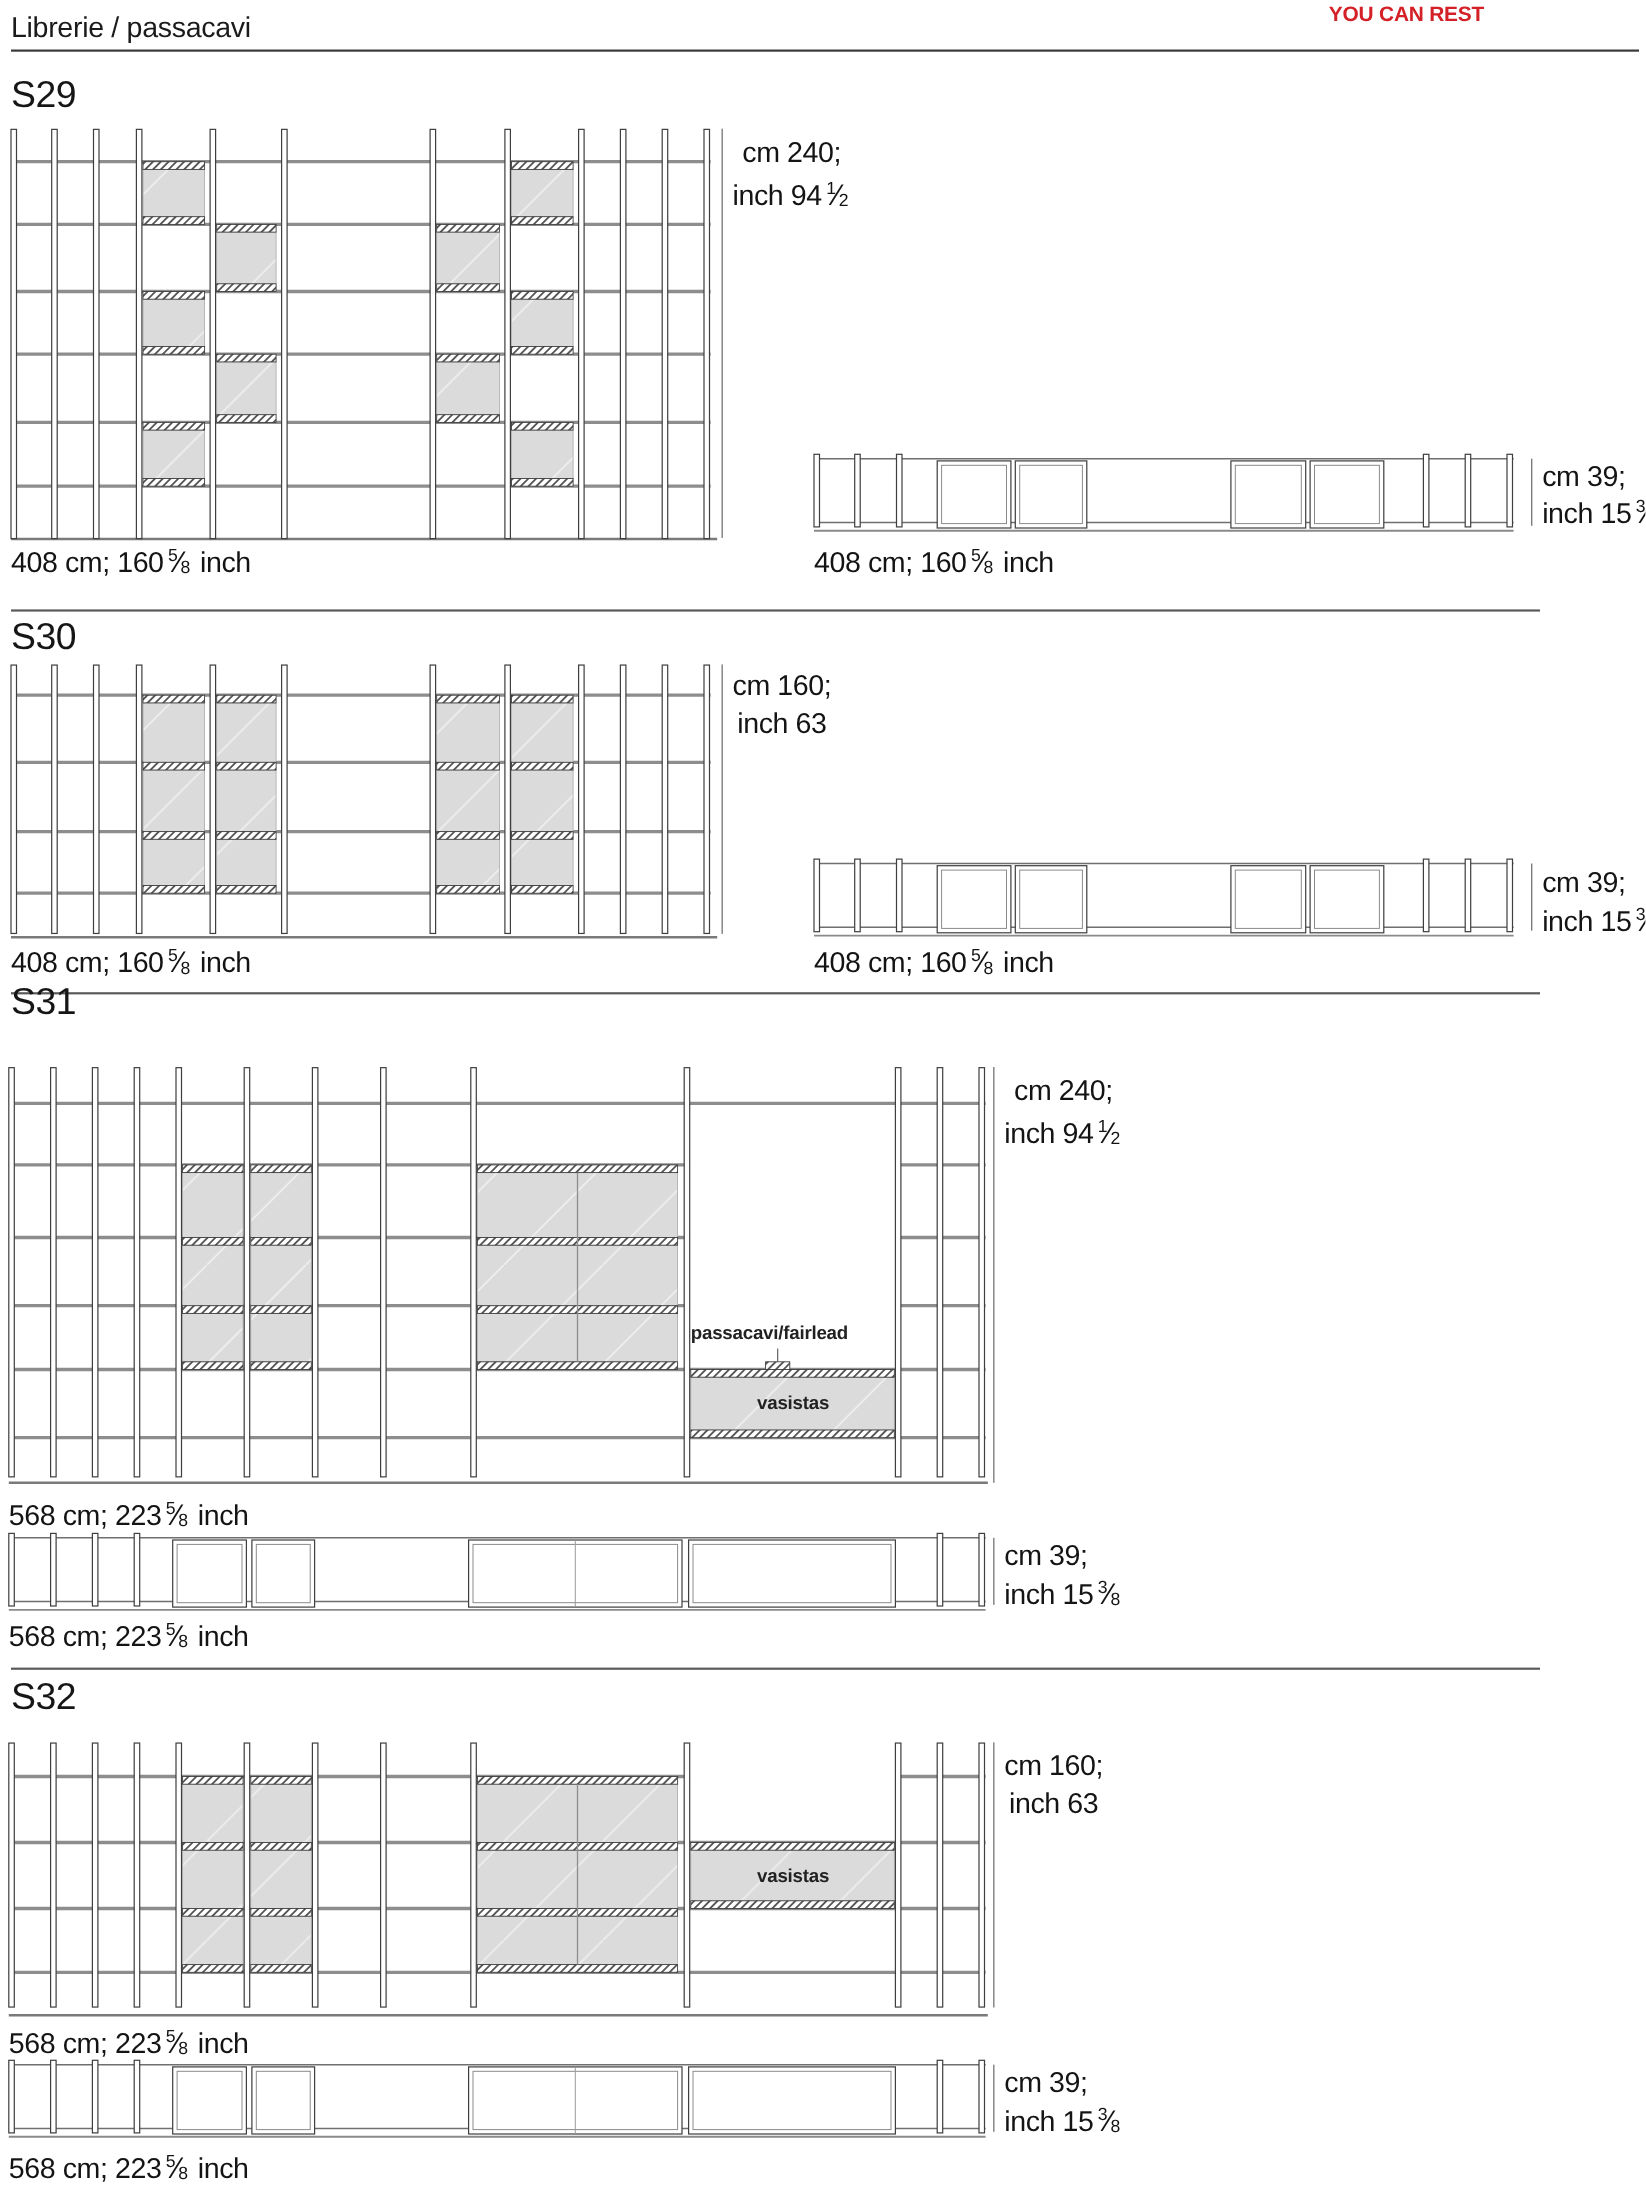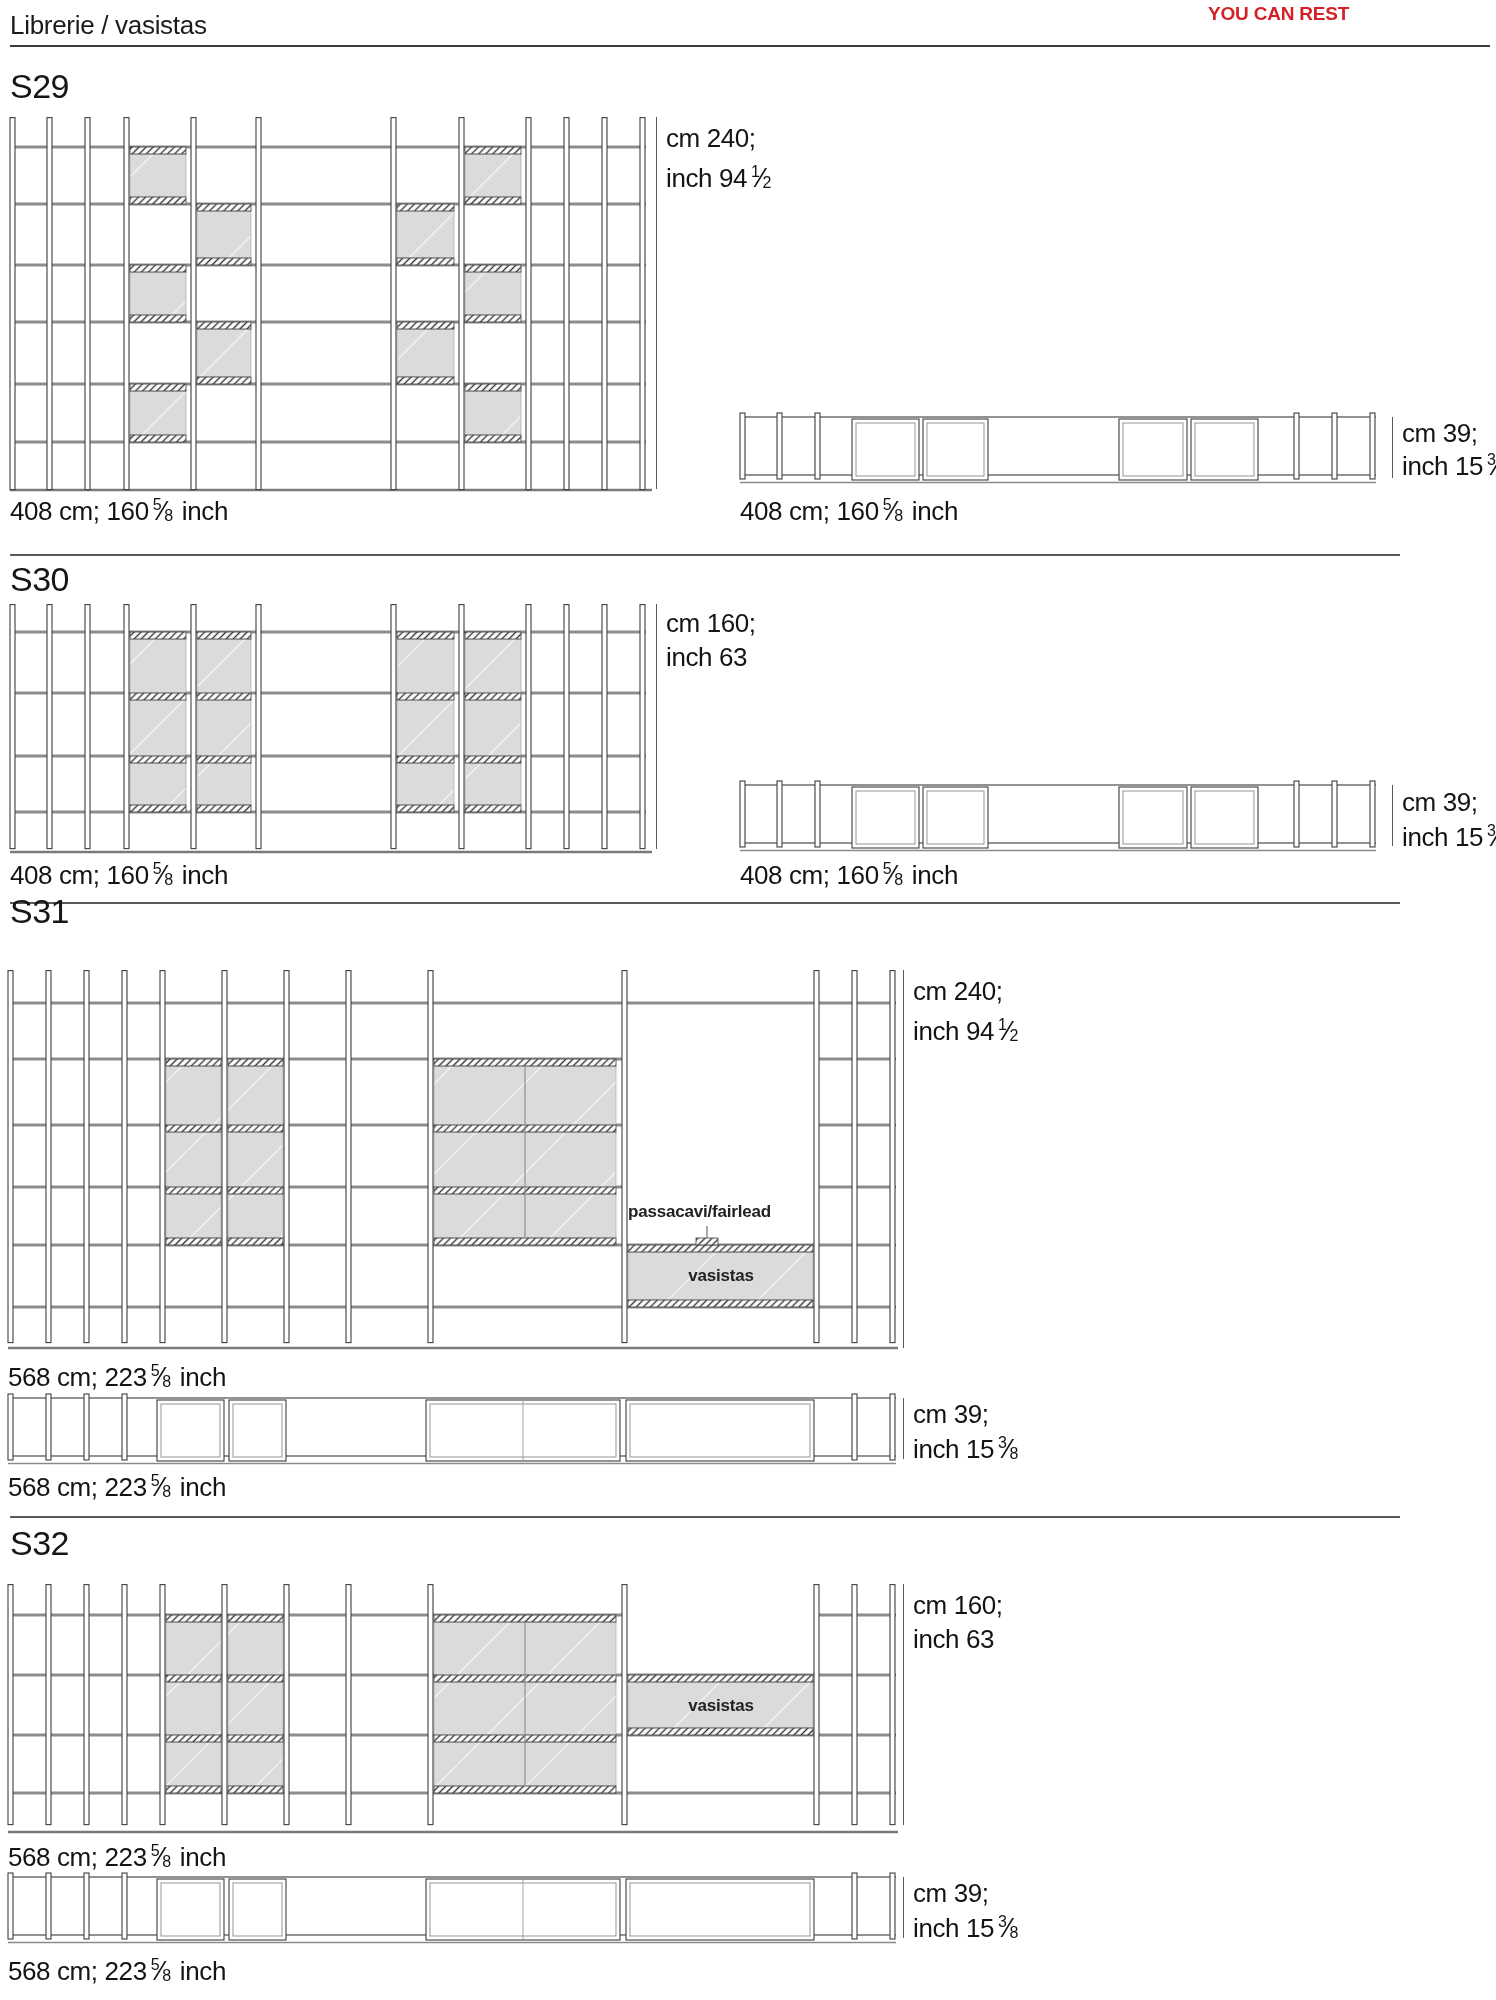--- a/index.html
+++ b/index.html
@@ -4,21 +4,21 @@
 <style>
   html,body{margin:0;padding:0;background:#ffffff;}
   #page{position:relative;width:1496px;height:2000px;background:#fff;overflow:hidden;
         font-family:"Liberation Sans", sans-serif;color:#141414;}
   .title{position:absolute;left:10px;top:10px;font-size:26px;letter-spacing:-0.3px;color:#1b1b1b;white-space:nowrap;}
   .brand{position:absolute;left:1208px;top:3px;font-size:19px;font-weight:bold;letter-spacing:-0.2px;color:#d42127;white-space:nowrap;}
   .rule{position:absolute;left:10px;top:45px;width:1480px;height:2px;background:#3a3a3a;}
   .sep{position:absolute;left:10px;width:1390px;height:1.5px;background:#5a5a5a;}
   .heading{position:absolute;left:10px;font-size:34px;letter-spacing:-0.5px;color:#161616;white-space:nowrap;}
   .lbl{position:absolute;font-size:26px;letter-spacing:-0.4px;color:#141414;white-space:nowrap;}
-  .two{line-height:34px;}
+  .two{line-height:34px;text-align:center;}
   .ann{position:absolute;font-size:17px;color:#222;white-space:nowrap;letter-spacing:-0.2px;font-weight:bold;}
   .dimv{position:absolute;width:1.4px;background:#5a5a5a;}
   .draw{position:absolute;}
   .draw svg{display:block;overflow:visible;}
   
   .fr{white-space:nowrap;margin-left:4px;margin-right:2px;}
   .fr .n{font-size:16px;vertical-align:10px;letter-spacing:0;}
   .fr .d{font-size:16px;vertical-align:-1px;letter-spacing:0;}
   .fr .d::before{content:"\2044";font-size:27px;vertical-align:1px;margin:0 -1px;}
   .fr .n:empty + .d::before{content:"";}
@@ -34,21 +34,21 @@
     </pattern>
     <pattern id="vein" width="90" height="90" patternUnits="userSpaceOnUse">
       <rect width="90" height="90" fill="#dbdbdb"></rect>
       <line x1="0" y1="90" x2="90" y2="0" stroke="#efefef" stroke-width="1.6"></line>
     </pattern>
   </defs>
 </svg>
 
 <div id="page">
 
-  <div class="title">Librerie / vasistas</div>
+  <div class="title">Librerie / passacavi</div>
   <div class="brand">YOU CAN REST</div>
   <div class="rule"></div>
 
   <div class="heading" style="top:67px">S29</div>
   <div class="draw" id="d-s29f" style="left:10px;top:117px">
       <svg width="645" height="378" xmlns="http://www.w3.org/2000/svg">
         <line x1="0" y1="30" x2="636" y2="30" stroke="#8d8d8d" stroke-width="3"></line>
         <line x1="0" y1="87" x2="636" y2="87" stroke="#8d8d8d" stroke-width="3"></line>
         <line x1="0" y1="148" x2="636" y2="148" stroke="#8d8d8d" stroke-width="3"></line>
         <line x1="0" y1="205" x2="636" y2="205" stroke="#8d8d8d" stroke-width="3"></line>

